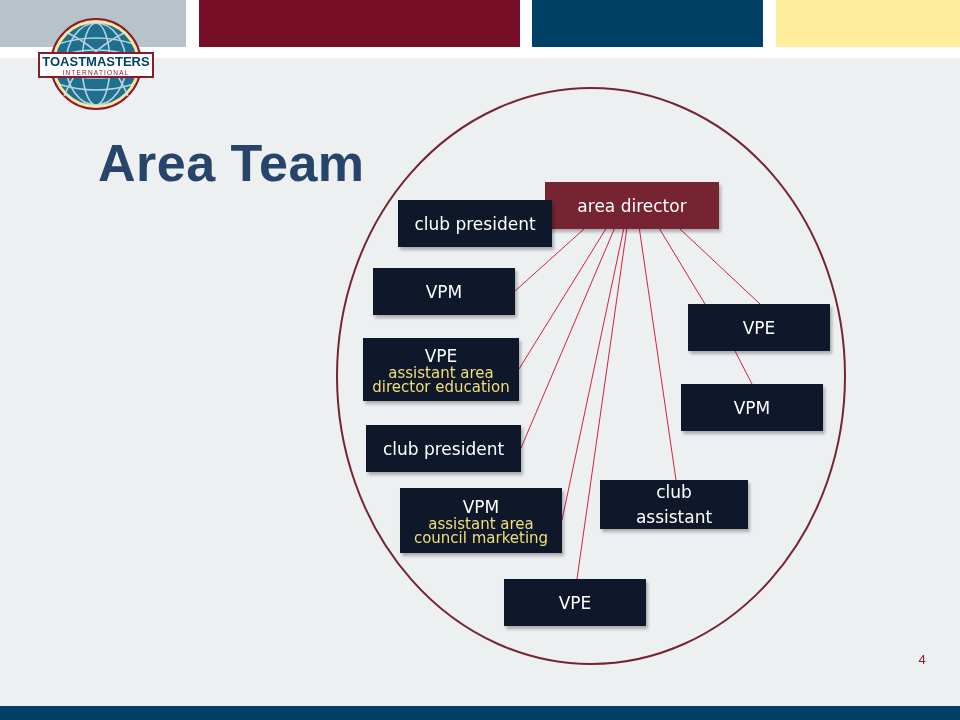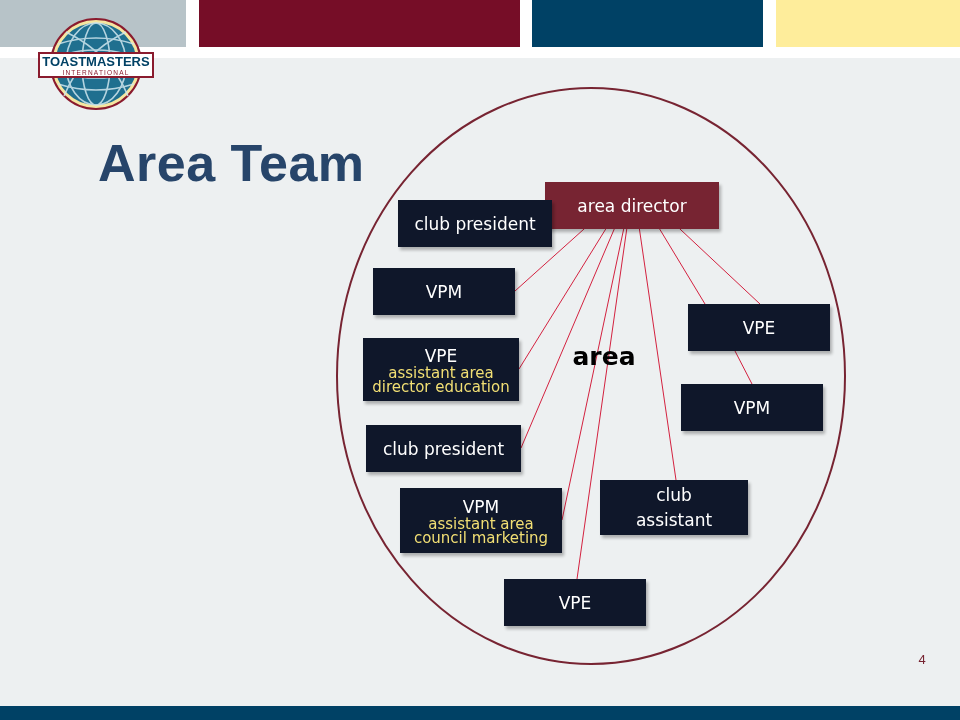--- a/index.html
+++ b/index.html
@@ -88,21 +88,20 @@
     <line x1="633" y1="185" x2="562" y2="520"></line>
     <line x1="633" y1="185" x2="577" y2="579"></line>
     <line x1="633" y1="185" x2="676" y2="480"></line>
     <line x1="633" y1="185" x2="705" y2="304"></line>
     <line x1="633" y1="185" x2="760" y2="304"></line>
     <line x1="735" y1="351" x2="752" y2="384"></line>
   </g>
 </svg>
 
 <div class="council">
-  <div>area</div>
 </div>
 
 <div class="node director" style="left:545px; top:136px; width:174px; height:47px;margin-top:46px;">
   <div class="main">area director</div>
 </div>
 
 <div class="node" style="left:398px; top:200px; width:154px; height:47px;">
   <div class="main">club president</div>
 </div>
 
@@ -123,21 +122,21 @@
 <div class="node" style="left:400px; top:488px; width:162px; height:65px;">
   <div class="main">VPM</div>
   <div class="sub">assistant area</div>
   <div class="sub">council marketing</div>
 </div>
 
 <div class="node" style="left:504px; top:579px; width:142px; height:47px;">
   <div class="main">VPE</div>
 </div>
 
-<div class="node two-line" style="left:600px; top:480px; width:148px; height:55px;">
+<div class="node two-line" style="left:600px; top:480px; width:148px; height:49px;">
   <div class="main">club</div>
   <div class="main">assistant</div>
 </div>
 
 <div class="node" style="left:688px; top:304px; width:142px; height:47px;">
   <div class="main">VPE</div>
 </div>
 
 <div class="node" style="left:681px; top:384px; width:142px; height:47px;">
   <div class="main">VPM</div>

